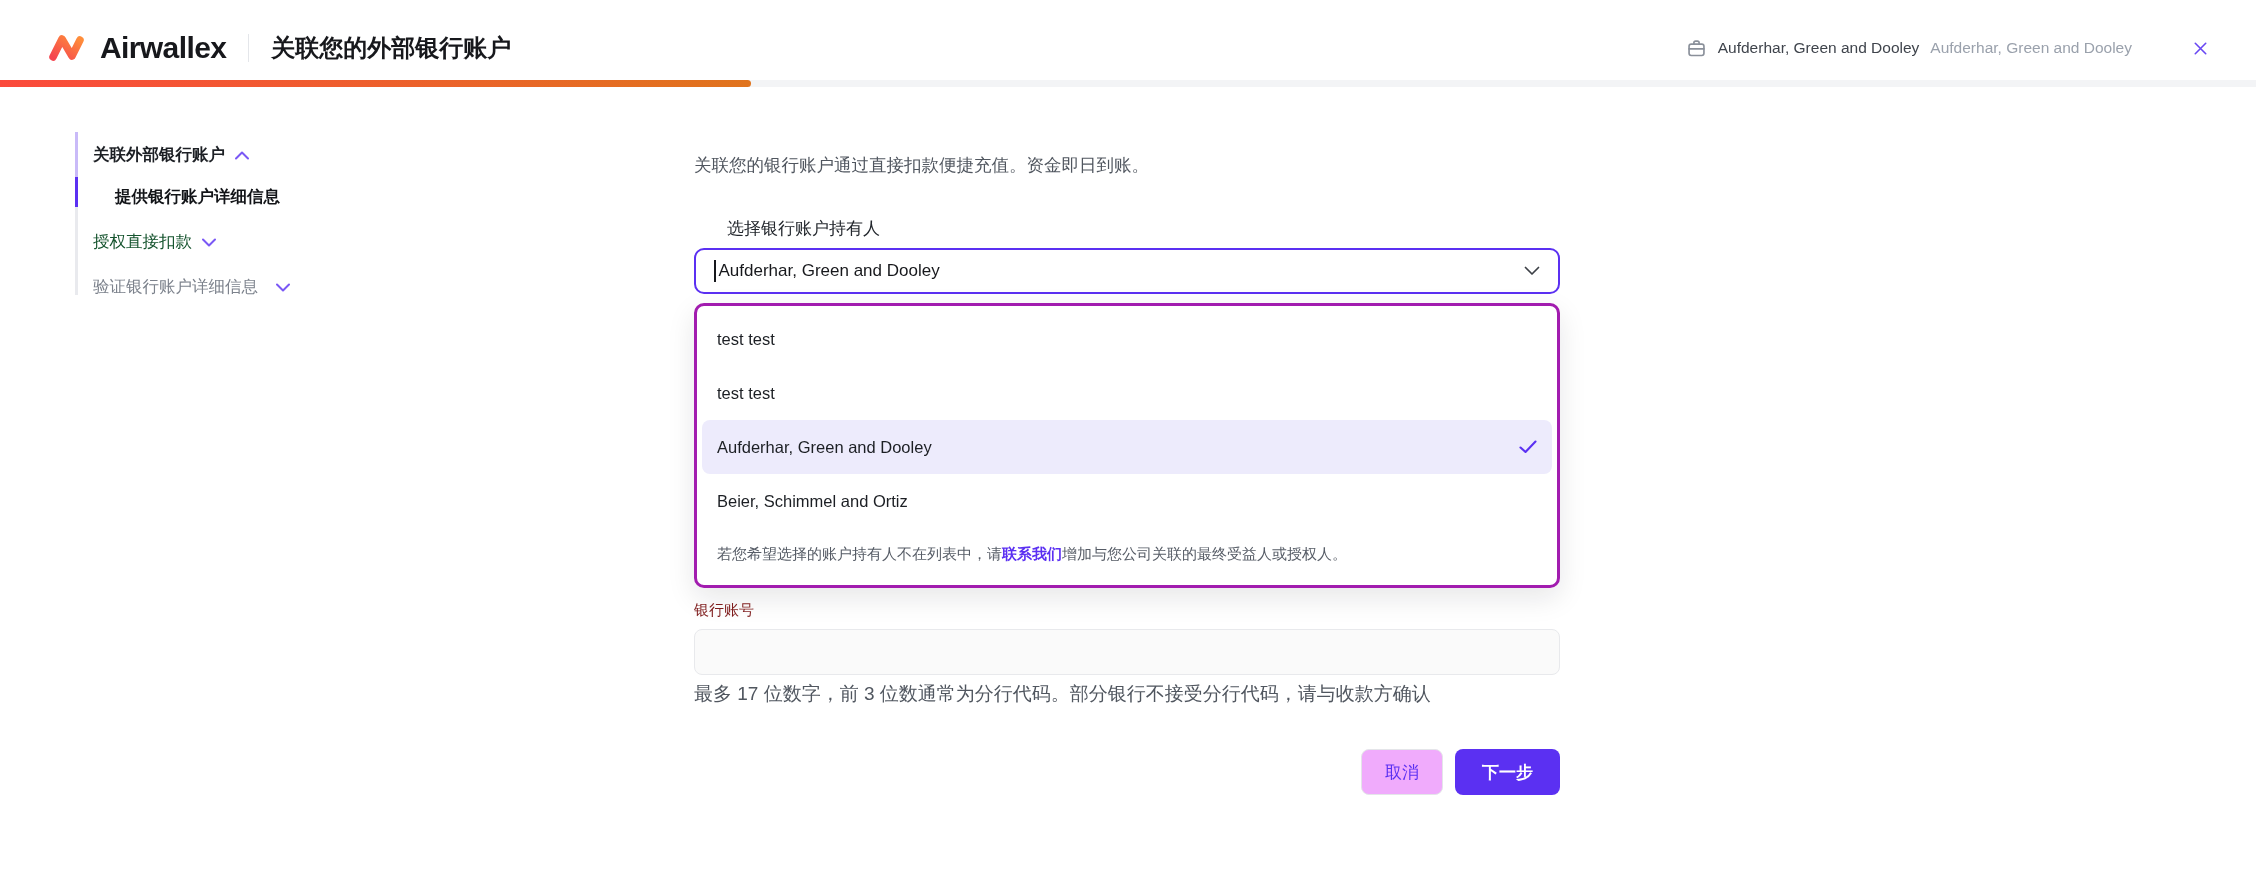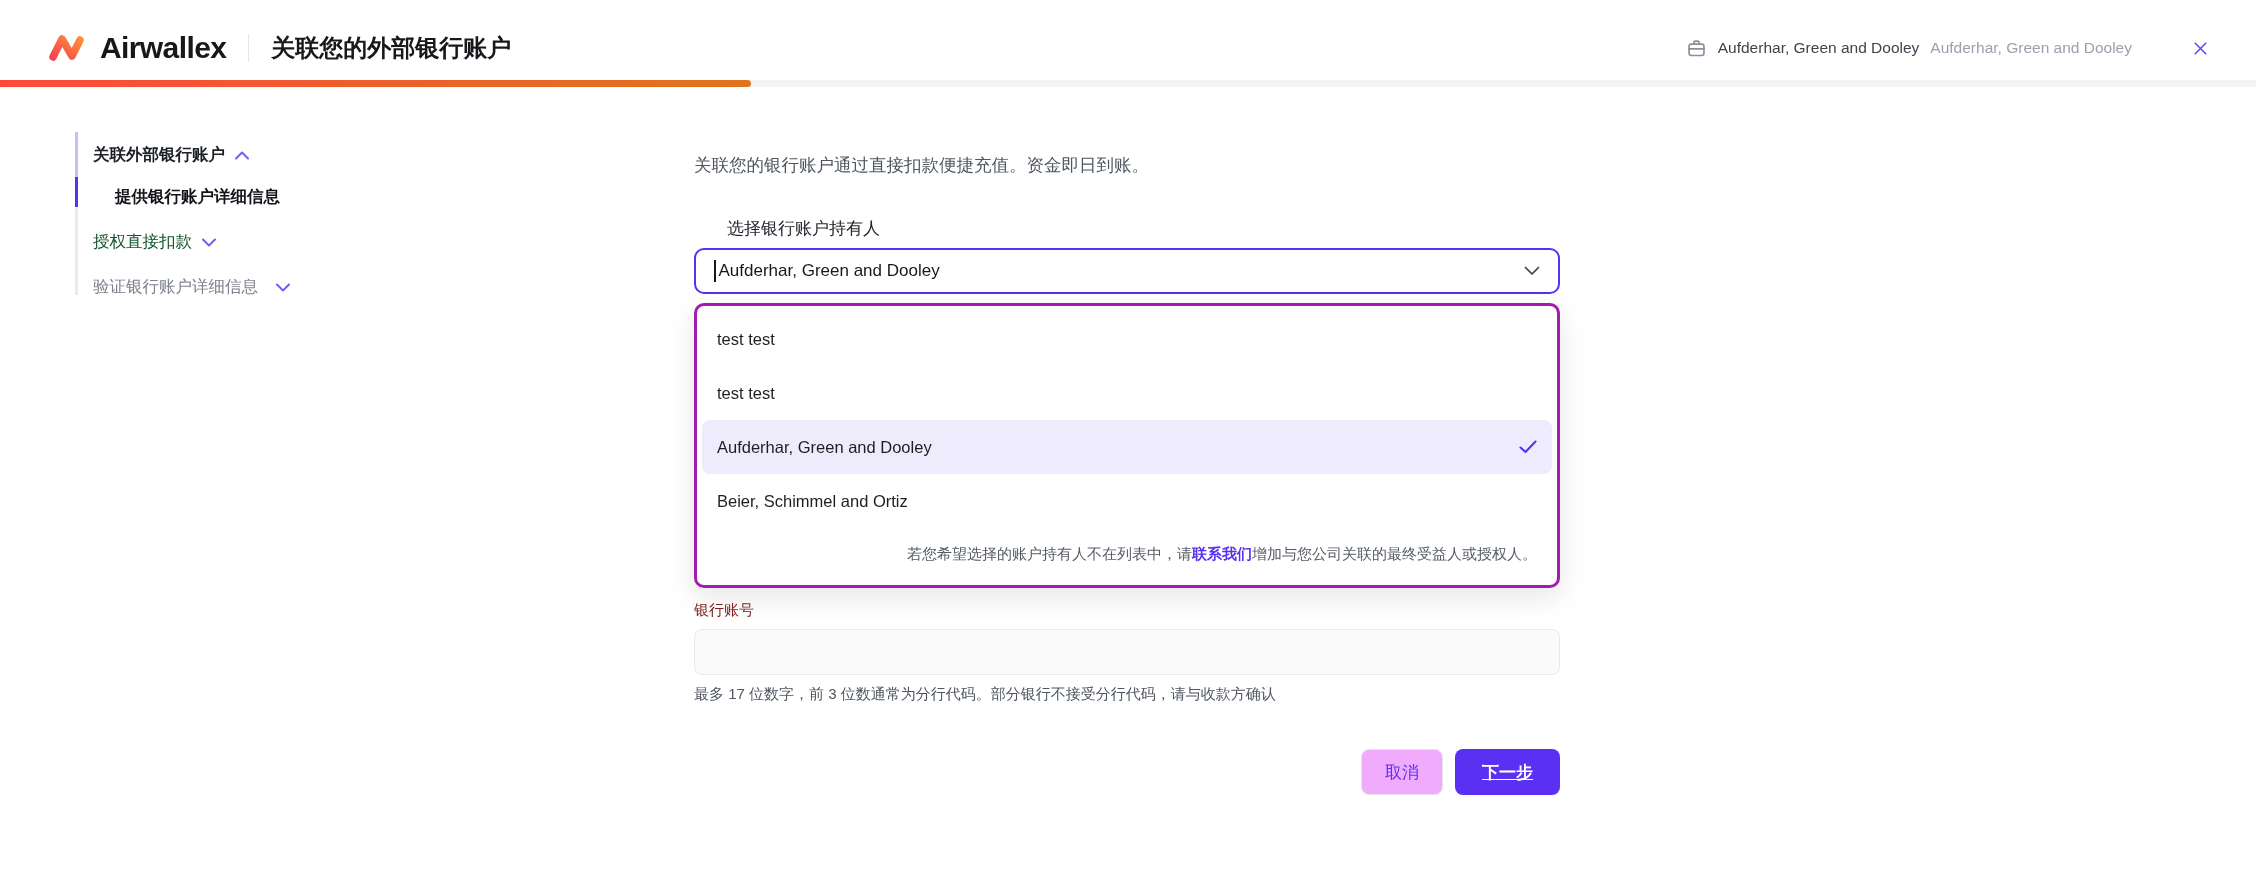--- a/index.html
+++ b/index.html
@@ -48,34 +48,34 @@
   .caret { width: 1.5px; height: 22px; background: #17181c; margin-right: 3px; }
   .select-value { font-size: 17px; color: #17181c; }
   .select-chevron { margin-left: auto; color: #3c4046; display: flex; }
 
   .dropdown { margin-top: 9px; background: #fff; border: 3px solid #a21caf; border-radius: 10px;
     box-shadow: 0 10px 28px rgba(20, 20, 30, 0.10); padding: 6px 5px; }
   .option { height: 54px; display: flex; align-items: center; padding: 0 15px; font-size: 16.5px;
     color: #1c1f24; border-radius: 8px; cursor: pointer; }
   .option.selected { background: #edebfc; }
   .check { margin-left: auto; display: flex; }
-  .dropdown-note { padding: 15px 15px 14px 15px; font-size: 15px; color: #565c66; line-height: 22px; text-align: right; }
+  .dropdown-note { padding: 15px 15px 14px 15px; font-size: 15px; color: #565c66; line-height: 22px; }
   .note-link { color: #5b30f2; font-weight: 700; cursor: pointer; }
 
   .field-label-2 { font-size: 15px; color: #7f1d1d; margin-top: 12px; line-height: 20px; }
   .text-input { margin-top: 9px; display: block; width: 100%; height: 46px; background: #fafafa;
     border: 1px solid #e8e9ec; border-radius: 8px; padding: 0 16px; font-size: 17px;
     font-family: "Liberation Sans", sans-serif; color: #17181c; outline: none; }
-  .helper { margin-top: 10px; font-size: 15px; color: #50565f; line-height: 18px; }
+  .helper { margin-top: 10px; font-size: 19px; color: #50565f; line-height: 18px; }
 
   .footer-actions { margin-top: 46px; display: flex; justify-content: flex-end; gap: 12px; }
   .btn { height: 46px; border-radius: 8px; font-size: 17px; cursor: pointer;
     font-family: "Liberation Sans", sans-serif; display: flex; align-items: center; }
   .btn-cancel { padding: 0 23px; background: #f0abfc; border: 1px solid #e4e5e9; color: #5b30f2; }
-  .btn-next { padding: 0 27px; background: #5b30f2; border: none; color: #fff; font-weight: 600; text-decoration: underline; }
+  .btn-next { padding: 0 27px; background: #5b30f2; border: none; color: #fff; font-weight: 600; }
 </style>
 </head>
 <body>
 
 <div class="page">
 
   <div class="header">
     <div class="brand">
       <span style="display:flex;">
         <svg width="41" height="34" viewBox="0 0 41 34">

